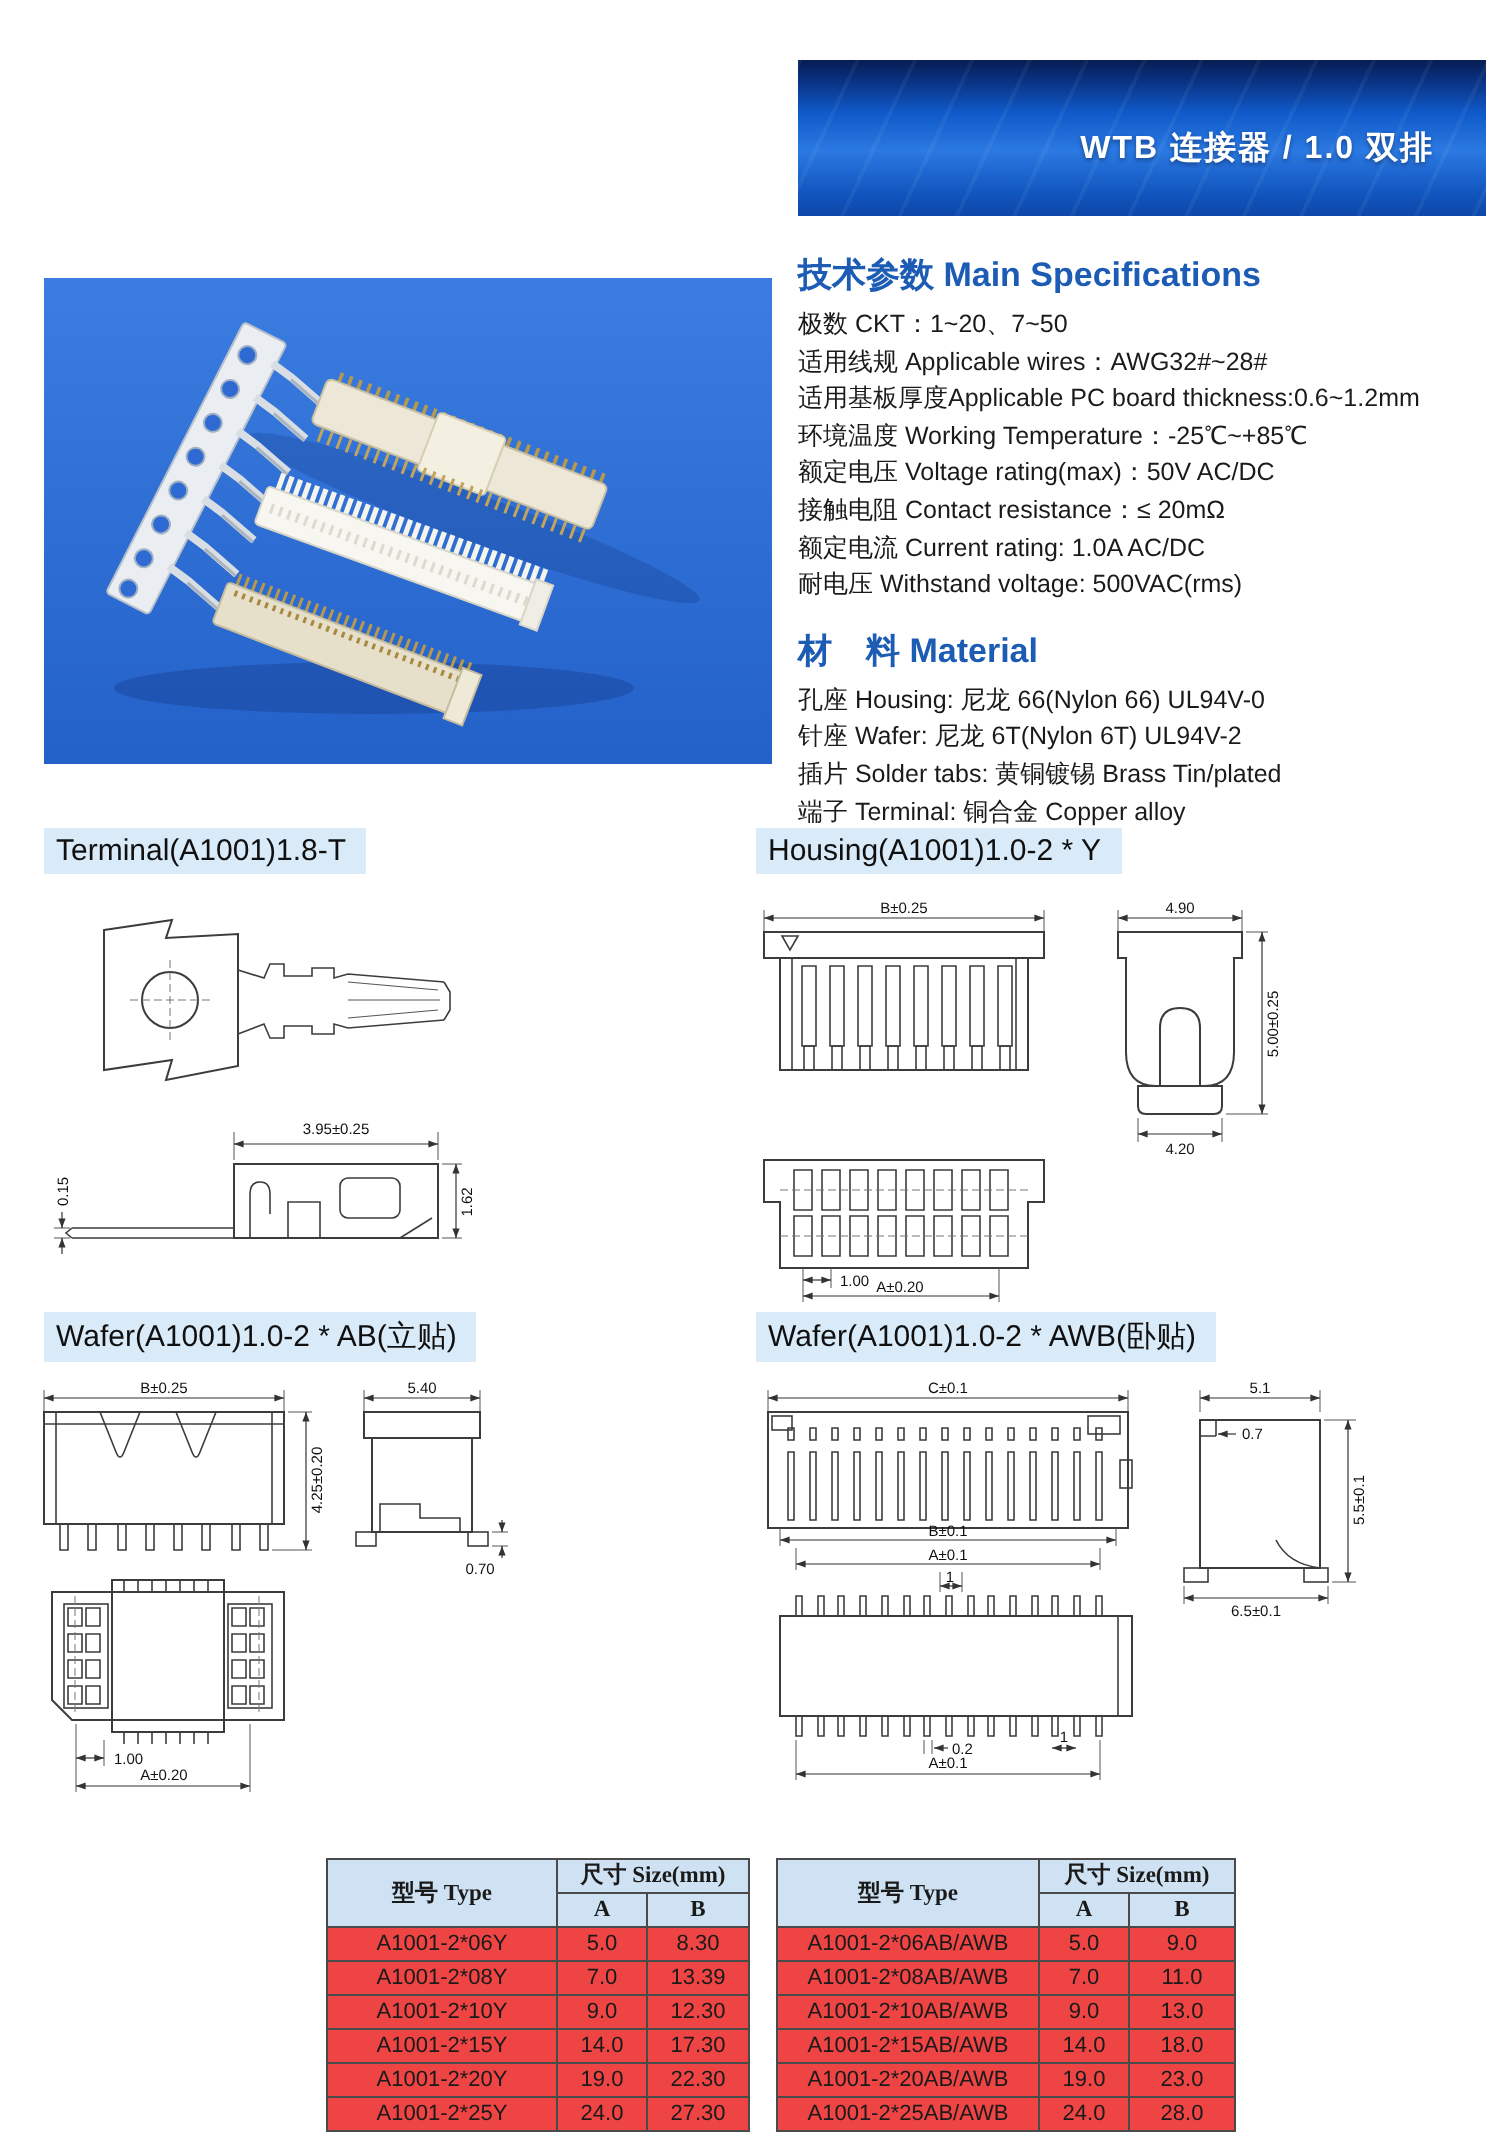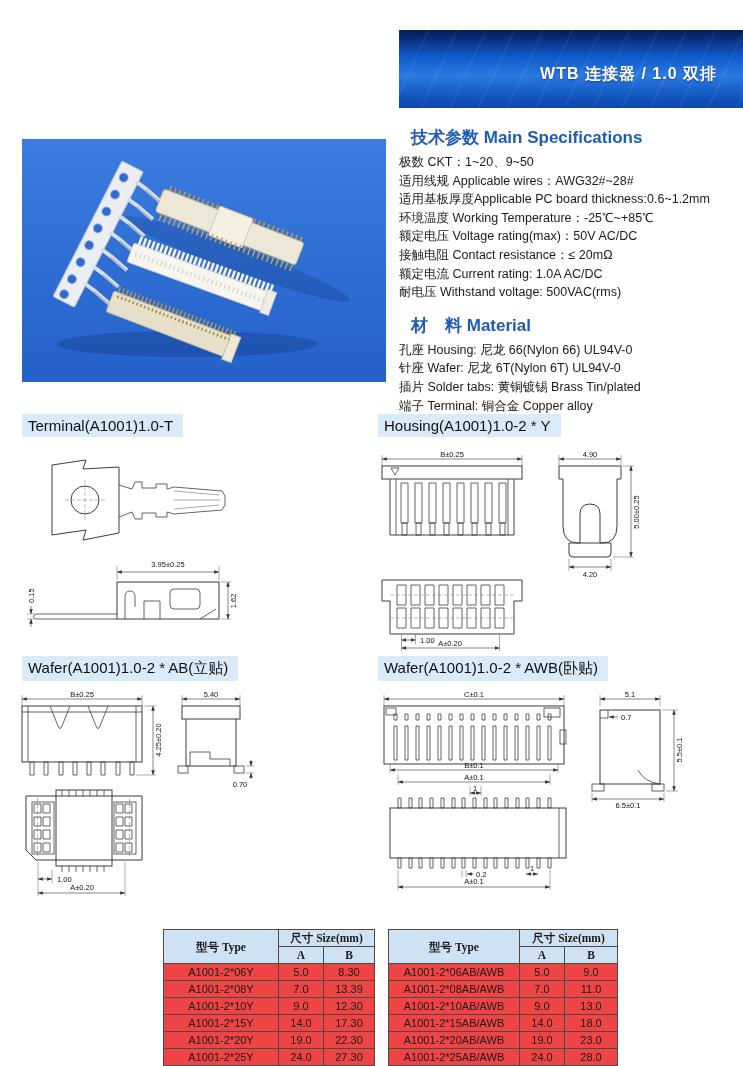--- a/index.html
+++ b/index.html
@@ -21,21 +21,21 @@
   .banner span {
     color:#ffffff; font-size:16px; font-weight:bold; letter-spacing:1px;
     padding-top:10px; text-shadow:0 1px 2px rgba(0,0,20,.4);
   }
 
   
   .photo { left:22px; top:139px; width:364px; height:243px; }
 
   
   .specs-col { left:399px; top:126px; width:344px; }
-  .blue-head { color:#1d5cb4; font-size:17px; font-weight:bold; margin:0 0 4px 12px; }
+  .blue-head { color:#1d5cb4; font-size:17px; font-weight:bold; margin:0 0 4px 0; }
   .spec-line { font-size:12.5px; line-height:18.6px; white-space:nowrap; }
   .mat-head { margin-top:12px; }
 
   
   .sec-title {
     display:inline-block; background:#d9eaf8; color:#101010;
     font-size:15px; padding:3px 10px 3px 6px; white-space:nowrap;
   }
 
   
@@ -133,37 +133,37 @@
   <g transform="translate(92,152) rotate(21)">
     <line x1="4" y1="-3" x2="130" y2="-3" stroke="#b6984e" stroke-width="6" stroke-dasharray="1.5 2.6"></line>
     <rect x="0" y="0" width="132" height="22" rx="2" fill="#e6e0cb" stroke="#c6bda0"></rect>
     <line x1="5" y1="4" x2="128" y2="4" stroke="#a8893f" stroke-width="3" stroke-dasharray="1.5 2.6"></line>
     <rect x="125" y="-2" width="10" height="27" fill="#efe9d8" stroke="#c6bda0"></rect>
   </g>
 </svg>
 
 <div class="abs specs-col">
   <div class="blue-head">技术参数 Main Specifications</div>
-  <div class="spec-line">极数 CKT：1~20、9~50</div>
+  <div class="spec-line">极数 CKT：1~20、7~50</div>
   <div class="spec-line">适用线规 Applicable wires：AWG32#~28#</div>
   <div class="spec-line">适用基板厚度Applicable PC board thickness:0.6~1.2mm</div>
   <div class="spec-line">环境温度 Working Temperature：-25℃~+85℃</div>
   <div class="spec-line">额定电压 Voltage rating(max)：50V AC/DC</div>
   <div class="spec-line">接触电阻 Contact resistance：≤ 20mΩ</div>
   <div class="spec-line">额定电流 Current rating: 1.0A AC/DC</div>
   <div class="spec-line">耐电压 Withstand voltage: 500VAC(rms)</div>
   <div class="blue-head mat-head">材　料 Material</div>
   <div class="spec-line">孔座 Housing: 尼龙 66(Nylon 66) UL94V-0</div>
-  <div class="spec-line">针座 Wafer: 尼龙 6T(Nylon 6T) UL94V-0</div>
+  <div class="spec-line">针座 Wafer: 尼龙 6T(Nylon 6T) UL94V-2</div>
   <div class="spec-line">插片 Solder tabs: 黄铜镀锡 Brass Tin/plated</div>
   <div class="spec-line">端子 Terminal: 铜合金 Copper alloy</div>
 </div>
 
 <div class="abs" style="left:22px; top:414px;">
-  <span class="sec-title">Terminal(A1001)1.0-T</span>
+  <span class="sec-title">Terminal(A1001)1.8-T</span>
 </div>
 <div class="abs" style="left:378px; top:414px;">
   <span class="sec-title">Housing(A1001)1.0-2 * Y</span>
 </div>
 <div class="abs" style="left:22px; top:656px;">
   <span class="sec-title">Wafer(A1001)1.0-2 * AB(立贴)</span>
 </div>
 <div class="abs" style="left:378px; top:656px;">
   <span class="sec-title">Wafer(A1001)1.0-2 * AWB(卧贴)</span>
 </div>

